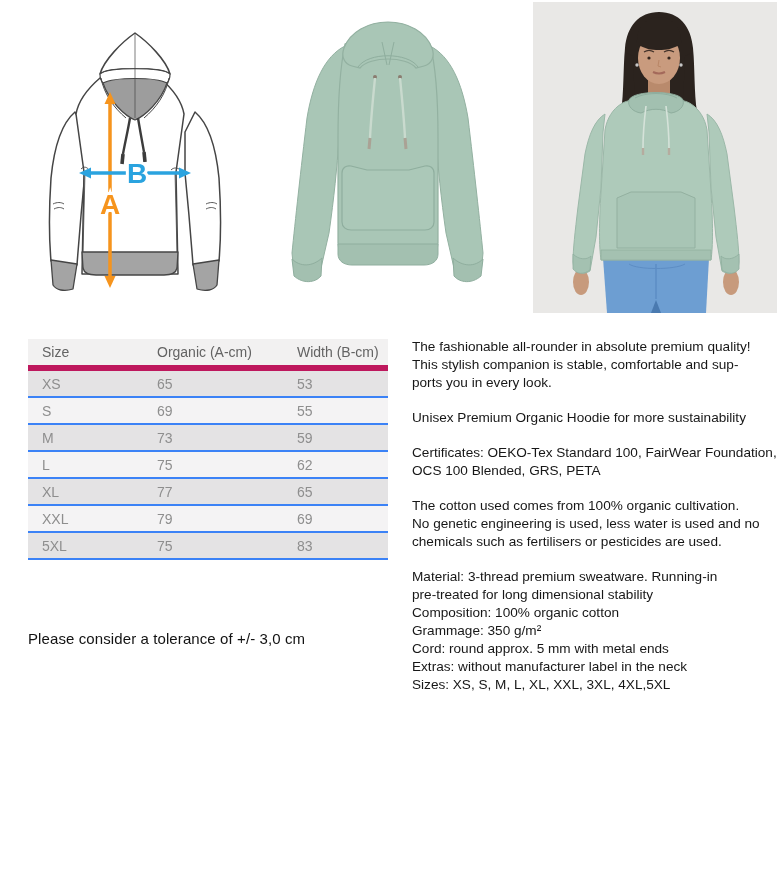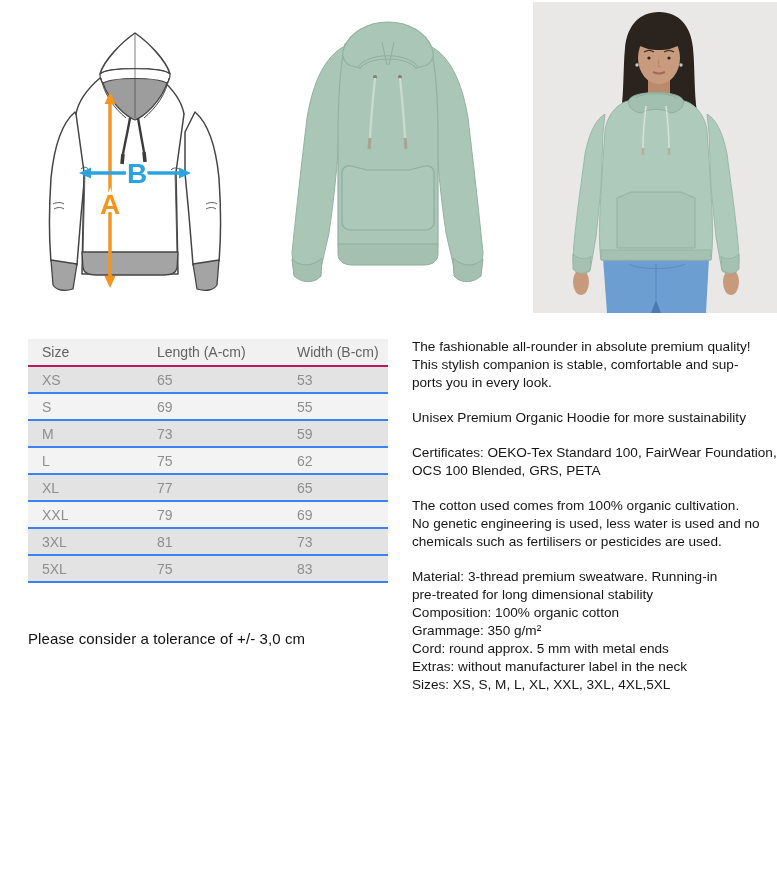--- a/index.html
+++ b/index.html
@@ -10,21 +10,21 @@
   }
   .abs{position:absolute;}
   
   .size-table{
     border-collapse:separate; border-spacing:0; table-layout:fixed;
     width:360px; font-size:14px;
   }
   .size-table col.c1{width:115px;} .size-table col.c2{width:140px;} .size-table col.c3{width:105px;}
   .size-table th{
     text-align:left; font-weight:400; color:#636363; background:#f2f1f1;
-    height:26px; padding:0 0 0 14px; border-bottom:2px solid #be185d;
+    height:26px; padding:0 0 0 14px; border-bottom:6px solid #be185d;
   }
   .size-table td{
     color:#8e8e8e; height:25px; padding:0 0 0 14px; border-bottom:2px solid #3b82f6;
   }
   .size-table tr.dark td{background:#e4e3e4;}
   .size-table tr.light td{background:#f4f3f4;}
   .tolerance{
     font-size:15px; color:#121212; letter-spacing:0.1px;
   }
   
@@ -168,21 +168,21 @@
   <div class="abs" style="left:28px;top:339px;">
     <table class="size-table">
       <colgroup>
           <col class="c1">
           <col class="c2">
           <col class="c3">
         </colgroup>
       <thead>
         <tr>
           <th>Size</th>
-          <th>Length (A-cm)</th>
+          <th>Organic (A-cm)</th>
           <th>Width (B-cm)</th>
         </tr>
       </thead>
       <tbody>
           <tr class="dark">
             <td>XS</td>
             <td>65</td>
             <td>53</td>
           </tr>
           <tr class="light">
@@ -202,25 +202,20 @@
           </tr>
           <tr class="dark">
             <td>XL</td>
             <td>77</td>
             <td>65</td>
           </tr>
           <tr class="light">
             <td>XXL</td>
             <td>79</td>
             <td>69</td>
-          </tr>
-          <tr class="dark">
-            <td>3XL</td>
-            <td>81</td>
-            <td>73</td>
           </tr>
           <tr class="dark">
             <td>5XL</td>
             <td>75</td>
             <td>83</td>
           </tr>
         </tbody>
     </table>
   </div>
 

